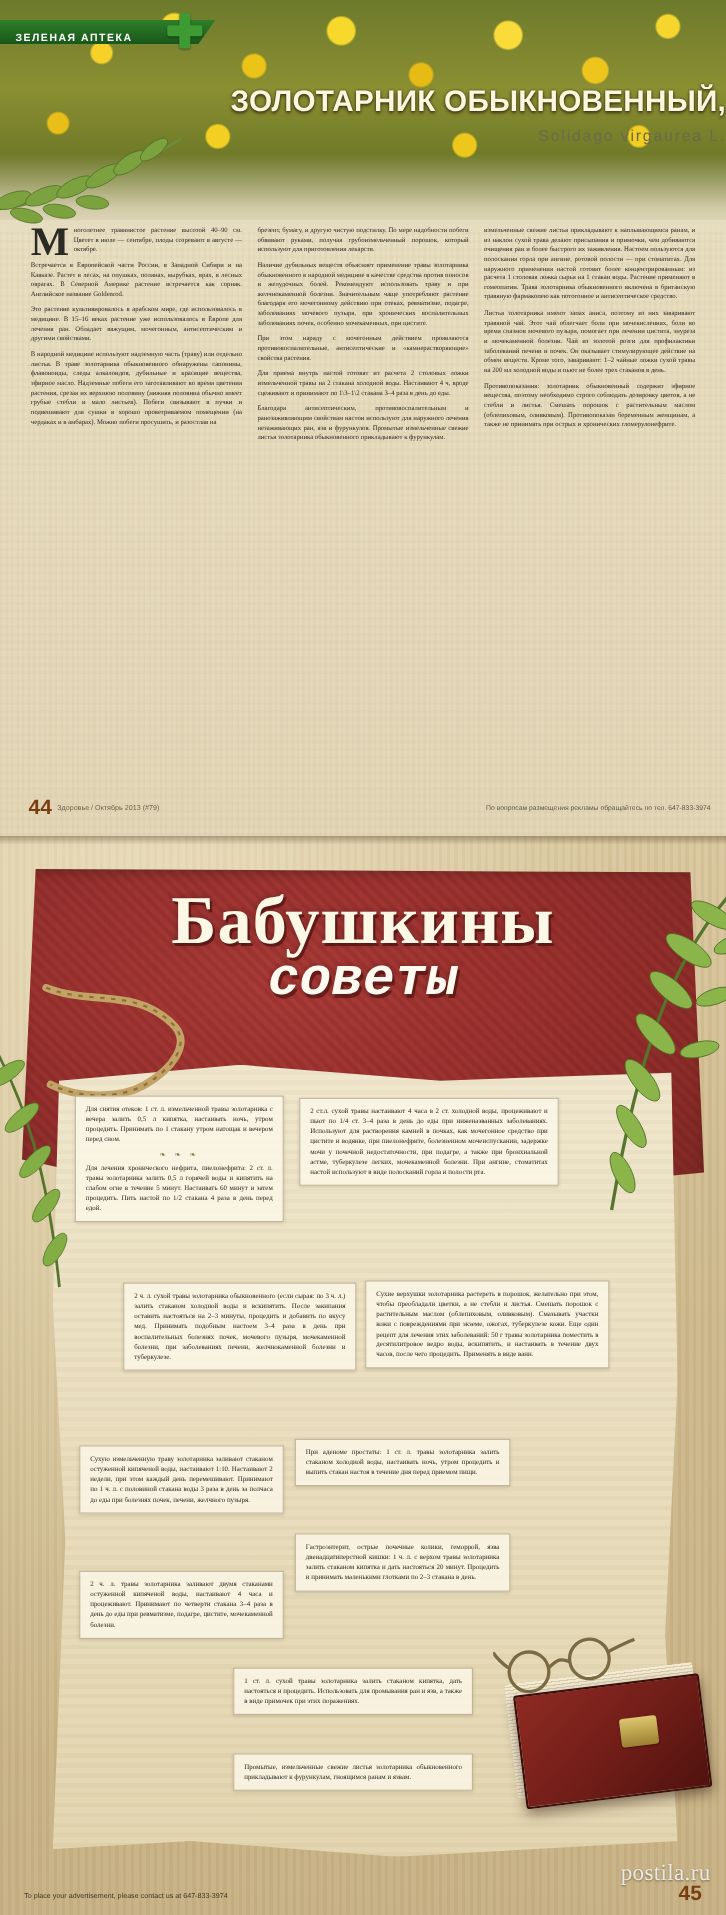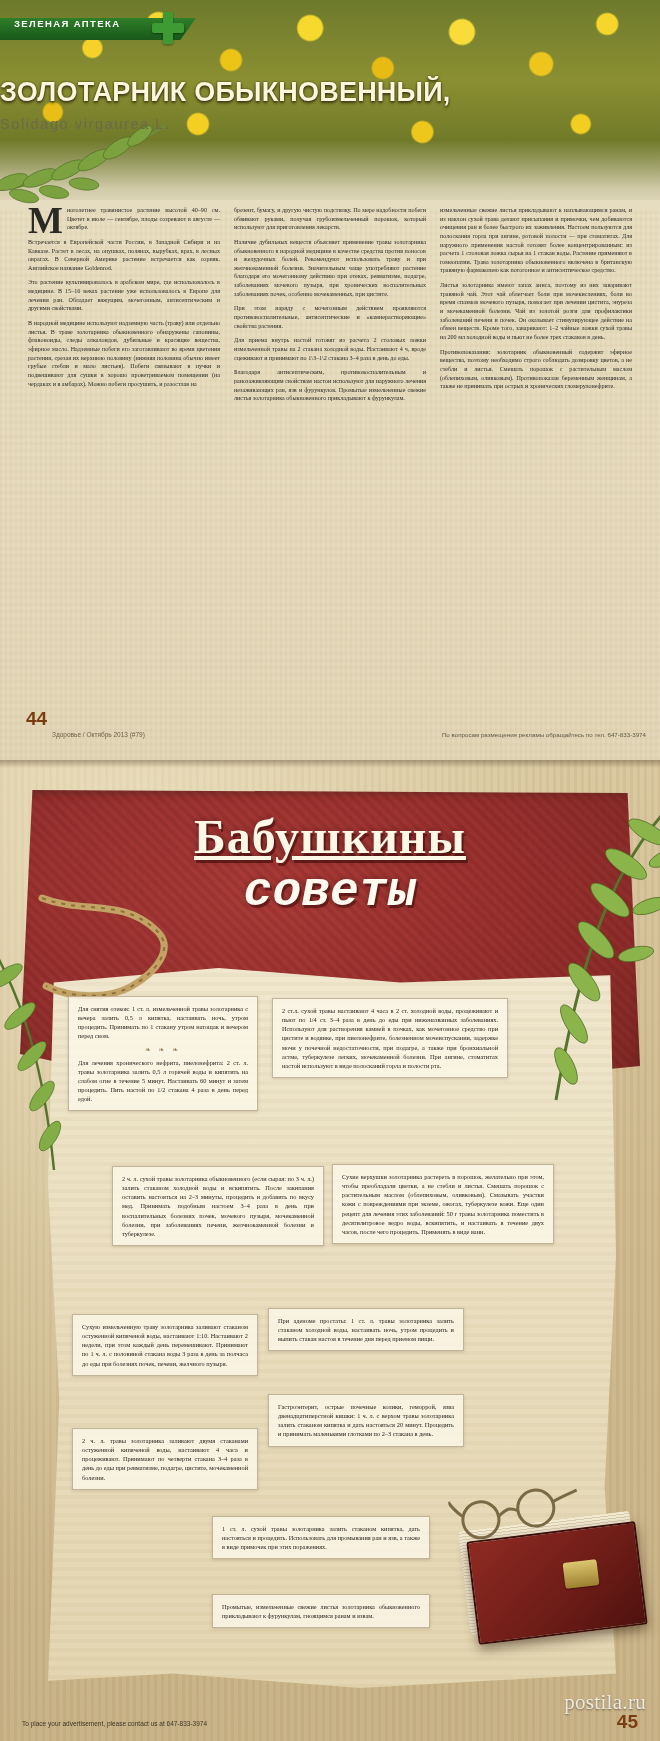--- a/index.html
+++ b/index.html
@@ -26,21 +26,21 @@
       repeating-linear-gradient(0deg, rgba(150,126,88,0.07) 0 3px, rgba(255,255,255,0.03) 3px 7px),
       #e6dcc0;
     overflow: hidden;
   }
   
   .green-tab {
     position:absolute; left:0; top:18px; height:22px; width:196px;
     background: linear-gradient(180deg,#2f7f2a,#18571a);
     color:#fff; font-family:"Liberation Sans",sans-serif;
     font-size:9.5px; letter-spacing:1.4px; font-weight:bold;
-    display:flex; align-items:flex-start; padding-left:14px;
+    display:flex; align-items:flex-end; padding-left:14px;
     clip-path: polygon(0 0, 100% 0, 92% 100%, 0% 100%);
     z-index: 14;
   }
   .cross-badge {
     position:absolute; left:150px; top:10px; width:36px; height:36px; z-index:15;
     filter: drop-shadow(0 1px 1px rgba(0,0,0,.4));
   }
   .cross-badge .c1, .cross-badge .c2 {
     position:absolute; background:#3e9b33; border-radius:2px;
   }
@@ -67,21 +67,21 @@
   }
   .photo-fade {
     position:absolute; left:0; top:140px; width:660px; height:70px;
     background: linear-gradient(180deg, rgba(230,220,192,0) 0%, rgba(230,220,192,0.85) 70%, #e6dcc0 100%);
   }
   
   .branch-left {
     position:absolute; left:-10px; top:96px; width:230px; height:110px; z-index:12;
   }
 
-  .title-block { position:absolute; left:0; top:78px; width:660px; text-align:left; z-index:13; }
+  .title-block { position:absolute; left:0; top:78px; width:660px; text-align:right; z-index:13; }
   .title-main {
     font-family:"Liberation Sans",sans-serif; font-weight:bold;
     font-size:27px; letter-spacing:0.2px; color:#fdf6dd;
     text-shadow: 0 2px 3px rgba(40,30,10,.75), 0 0 2px rgba(0,0,0,.6);
     line-height:1.05;
   }
   .title-sub {
     font-family:"Liberation Sans",sans-serif; font-weight:bold;
     font-size:23px; color:#efe6c8; margin-top:2px;
     text-shadow: 0 2px 3px rgba(40,30,10,.7);
@@ -106,21 +106,21 @@
   .dropcap-wrap { position:relative; }
   .dropcap {
     float:left; font-family:"Liberation Serif",serif; font-weight:bold;
     font-size:37px; line-height:30px; color:#2b2b26; margin:0 4px 0 0;
   }
 
   .page-foot {
     position:absolute; left:0; bottom:10px; width:660px; height:26px; z-index:12;
   }
   .folio-num {
-    position:absolute; left:26px; bottom:20px; font-family:"Liberation Sans",sans-serif;
+    position:absolute; left:26px; bottom:4px; font-family:"Liberation Sans",sans-serif;
     font-weight:bold; font-size:19px; color:#7a3d12;
   }
   .folio-txt {
     position:absolute; left:52px; bottom:12px; font-size:6.5px; color:#6d5f44;
     font-family:"Liberation Sans",sans-serif;
   }
   .foot-ad {
     position:absolute; right:14px; bottom:12px; font-size:6.2px; color:#5d5946;
     font-family:"Liberation Sans",sans-serif;
   }
@@ -156,23 +156,22 @@
       repeating-linear-gradient(0deg, rgba(160,140,100,0.05) 0 4px, rgba(255,255,255,0.04) 4px 9px),
       linear-gradient(180deg,#efe6cc 0%, #e8dcbb 50%, #e2d4ae 100%);
     box-shadow: 0 2px 14px rgba(60,40,20,.35);
     clip-path: polygon(1% 2%, 30% 0%, 62% 2%, 99% 1%, 100% 40%, 98% 72%, 100% 98%, 55% 100%, 22% 98%, 0 99%, 2% 60%, 0 30%);
   }
   .bot-title {
     position:absolute; left:0; top:46px; width:660px; text-align:center; z-index:12;
   }
   .bt-1 {
     font-family:"Liberation Serif",serif; font-weight:bold;
-    font-size:48px; line-height:62px; color:#fdf8e6; letter-spacing:1px;
+    font-size:62px; line-height:62px; color:#fdf8e6; letter-spacing:1px;
     text-shadow: 2px 3px 0 rgba(70,15,12,.65), 0 0 6px rgba(0,0,0,.35);
-    text-decoration: underline;
   }
   .bt-2 {
     margin-top:-2px;
     font-family:Liberation Mono, monospace; font-weight:bold; font-style:italic;
     font-size:48px; line-height:52px; color:#fffaf0;
     text-shadow: 2px 3px 0 rgba(70,15,12,.6), 0 0 6px rgba(0,0,0,.3);
   }
   
   .rope {
     position:absolute; left:36px; top:130px; width:150px; height:120px; z-index:11;

